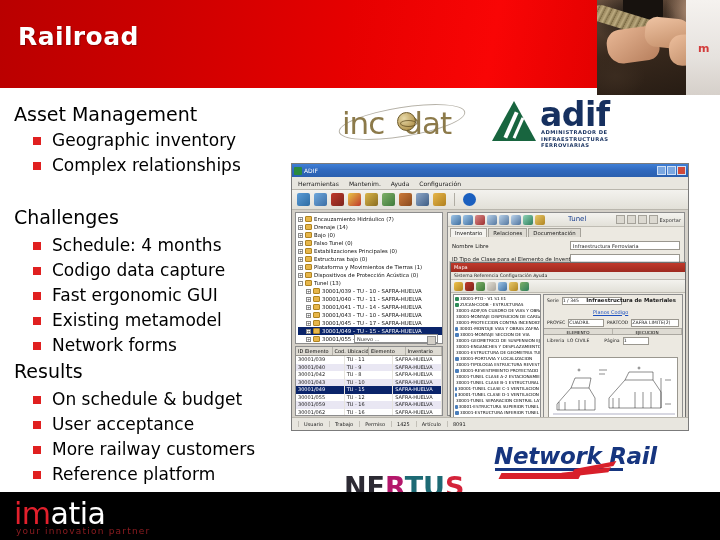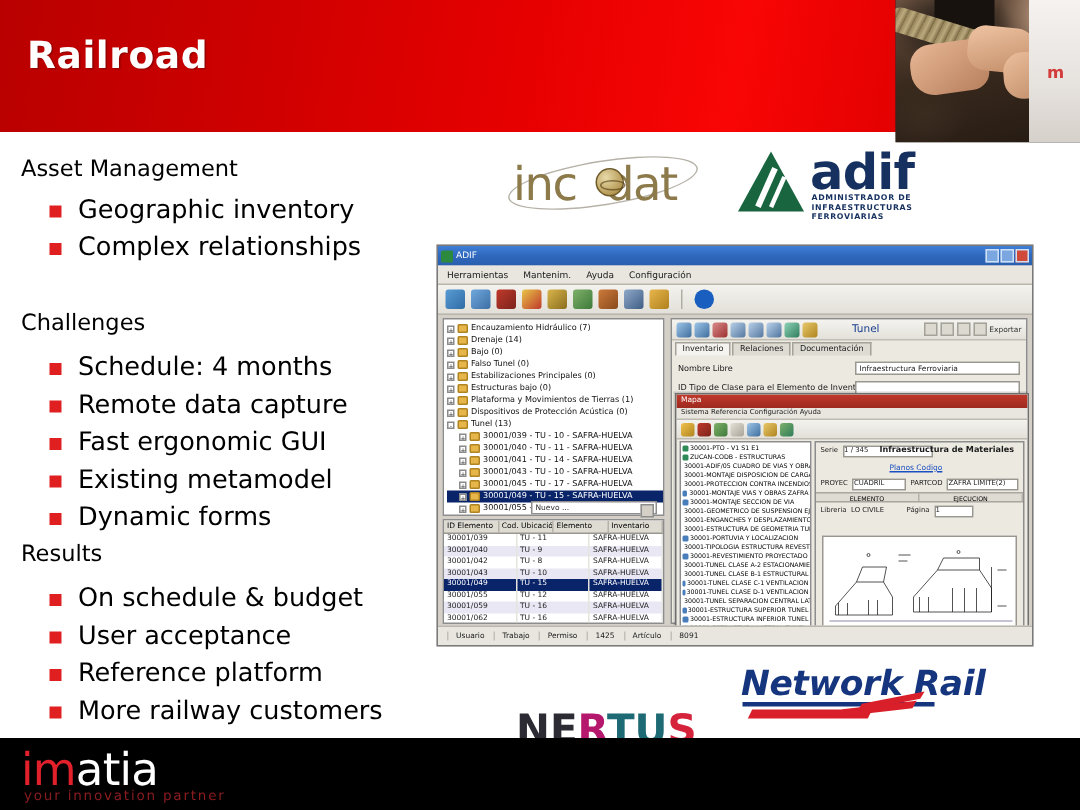--- a/index.html
+++ b/index.html
@@ -100,21 +100,21 @@
     border-radius: 0 0 10px 10px;
   }
 
   
   #content { position: absolute; left: 0; top: 95px; width: 720px; height: 397px; }
 
   .sec-head {
     position: absolute;
     left: 14px;
     color: #000000;
-    font-size: 15px;
+    font-size: 19px;
     font-weight: normal;
     white-space: nowrap;
   }
   ul.bullets {
     position: absolute;
     left: 14px;
     margin: 0; padding: 0;
     list-style: none;
   }
   ul.bullets li {
@@ -498,32 +498,32 @@
 
     <div class="sec-head" style="top:8px;">Asset Management</div>
     <ul class="bullets" style="top:33px;">
       <li><span class="bsq"></span><span>Geographic inventory</span></li>
       <li><span class="bsq"></span><span>Complex relationships</span></li>
     </ul>
 
     <div class="sec-head" style="top:111px;">Challenges</div>
     <ul class="bullets" style="top:138px;">
       <li><span class="bsq"></span><span>Schedule: 4 months</span></li>
-      <li><span class="bsq"></span><span>Remote data capture</span></li>
+      <li><span class="bsq"></span><span>Codigo data capture</span></li>
       <li><span class="bsq"></span><span>Fast ergonomic GUI</span></li>
       <li><span class="bsq"></span><span>Existing metamodel</span></li>
-      <li><span class="bsq"></span><span>Dynamic forms</span></li>
+      <li><span class="bsq"></span><span>Network forms</span></li>
     </ul>
 
     <div class="sec-head" style="top:265px;">Results</div>
     <ul class="bullets" style="top:292px;">
       <li><span class="bsq"></span><span>On schedule &amp; budget</span></li>
       <li><span class="bsq"></span><span>User acceptance</span></li>
+      <li><span class="bsq"></span><span>More railway customers</span></li>
       <li><span class="bsq"></span><span>Reference platform</span></li>
-      <li><span class="bsq"></span><span>More railway customers</span></li>
     </ul>
   </div>
 
   <div id="logo-incodat">
     <div class="swoosh"></div>
     <div class="word"><span>inc</span><span style="padding-left:19px;">dat</span></div>
     <div class="globe"></div>
   </div>
 
   <div id="logo-adif">

